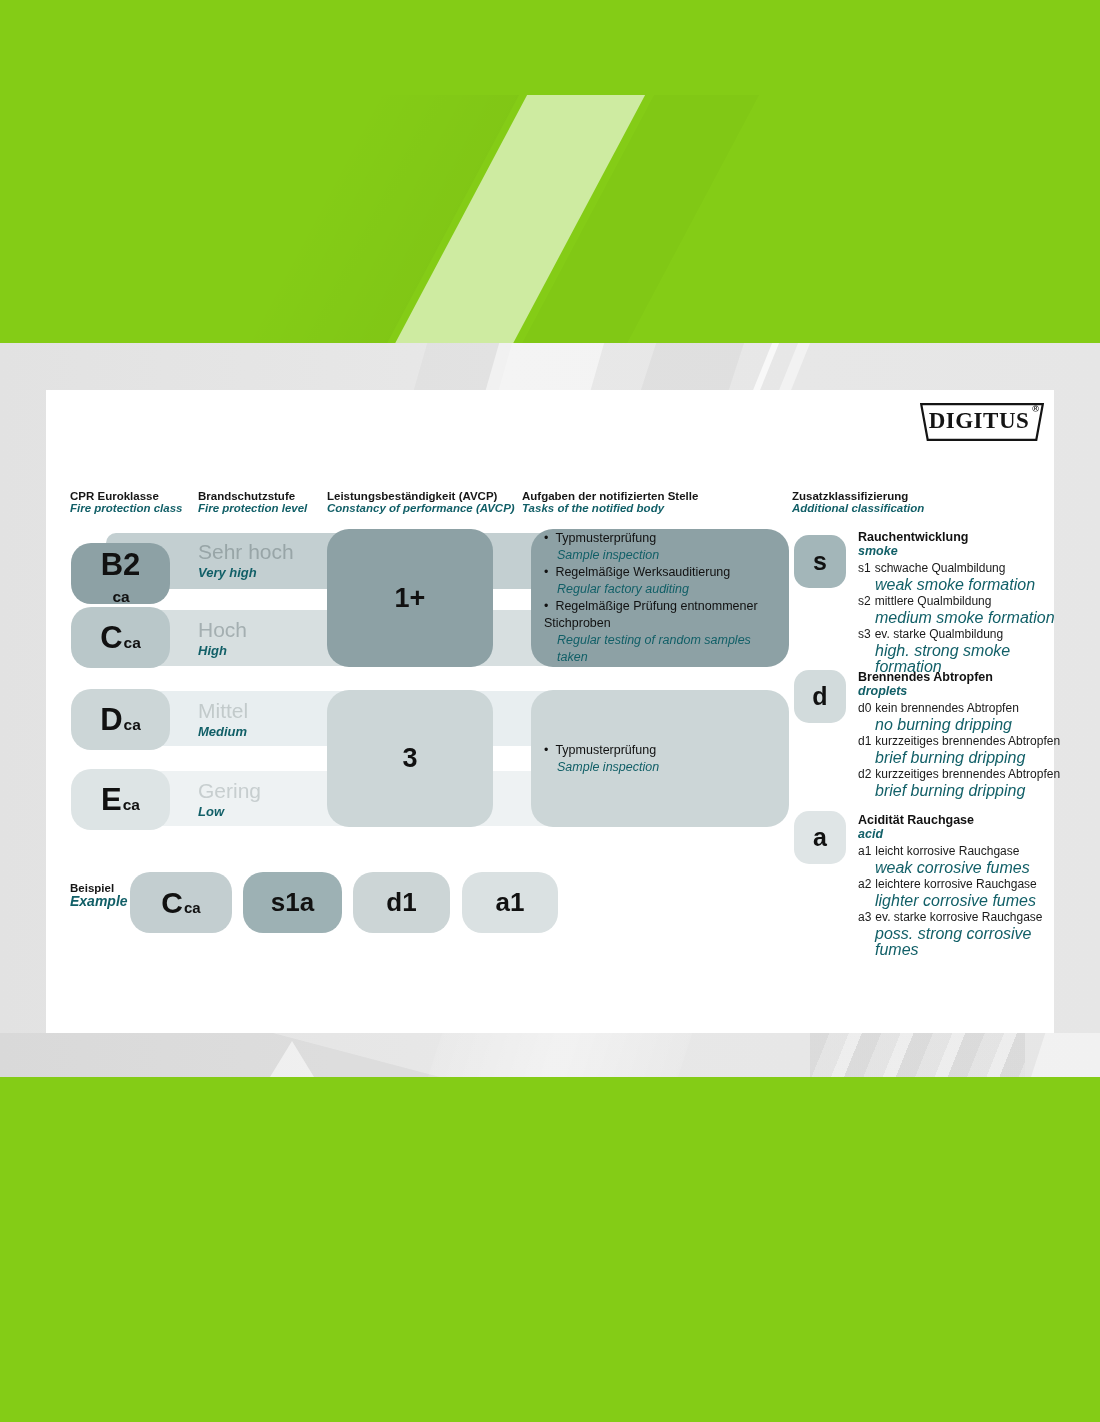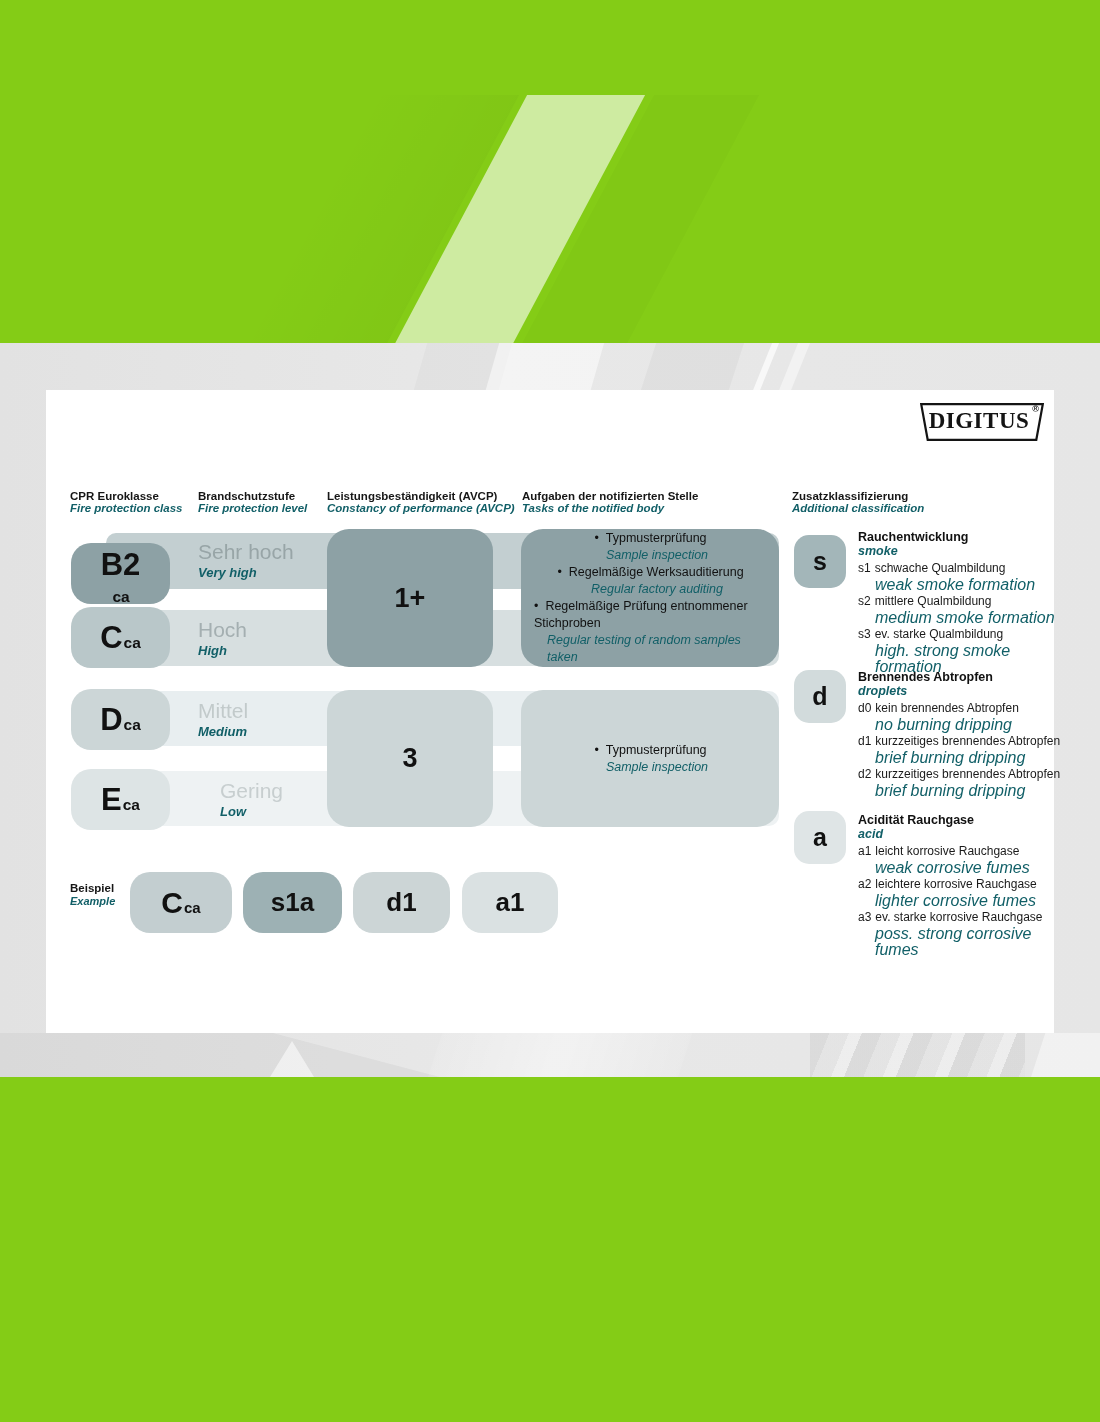--- a/index.html
+++ b/index.html
@@ -79,33 +79,33 @@
   .cb4 { top:379px; background:#dde4e5; }
   .subsc { font-size:.5em; position:relative; top:.34em; margin-left:1px; font-weight:bold; }
 
   
   .level { position:absolute; left:152px; }
   .level .de { font-size:21px; font-weight:normal; line-height:22px; }
   .level .en { font-size:13px; font-weight:bold; font-style:italic; color:#115f67; line-height:15px; margin-top:2px; }
   .lv1 { top:151px; } .lv1 .de { color:#98a5a7; }
   .lv2 { top:229px; } .lv2 .de { color:#a4afb1; }
   .lv3 { top:310px; } .lv3 .de { color:#c2cacb; }
-  .lv4 { top:390px;margin-left:22px; } .lv4 .de { color:#c7cecf; }
+  .lv4 { top:390px; } .lv4 .de { color:#c7cecf; }
 
   
   .avcp { position:absolute; left:281px; width:166px; border-radius:22px;
           display:flex; align-items:center; justify-content:center;
           font-size:27px; font-weight:bold; color:#111; }
   .avcp.v1 { top:139px; height:138px; background:#8da1a5; }
   .avcp.v2 { top:300px; height:137px; background:#ccd6d7; }
 
   
-  .tasks { position:absolute; left:475px; width:258px; border-radius:22px;
+  .tasks { position:absolute; left:485px; width:258px; border-radius:22px;
            display:flex; flex-direction:column; justify-content:center;
-           padding:0 12px 0 13px; box-sizing:border-box;align-items:center; }
+           padding:0 12px 0 13px; box-sizing:border-box; }
   .tasks.v1 { top:139px; height:138px; background:#8da1a5; }
   .tasks.v2 { top:300px; height:137px; background:#ccd6d7; }
   .t-de { font-size:12.5px; line-height:17px; color:#111; }
   .t-de::before { content:"•"; margin-right:7px; }
   .t-en { font-size:12.5px; line-height:17px; color:#115f67; font-style:italic; padding-left:13px; }
 
   
   .mini-badge { position:absolute; left:748px; width:52px; height:53px; border-radius:15px;
                 display:flex; align-items:center; justify-content:center;
                 font-size:25px; font-weight:bold; color:#111; }
@@ -117,21 +117,21 @@
   .as-s { top:140px; } .as-d { top:280px; } .as-a { top:423px; }
   .sec-title { font-size:12.5px; font-weight:bold; line-height:14px; color:#111; }
   .sec-sub { font-size:12.5px; font-weight:bold; font-style:italic; line-height:14px; color:#115f67; margin-bottom:2px; }
   .item-de { font-size:12px; line-height:16.5px; color:#1a1a1a; }
   .item-en { font-size:16px; line-height:16.5px; color:#115f67; font-style:italic; padding-left:17px; }
   .item-de .code { margin-right:4px; }
 
   
   .ex-label { position:absolute; left:24px; top:492px; }
   .ex-label .de { font-size:11.5px; font-weight:bold; line-height:13px; color:#161616; }
-  .ex-label .en { font-size:11px; font-weight:bold; font-style:italic; line-height:13px; color:#115f67; }
+  .ex-label .en { font-size:14px; font-weight:bold; font-style:italic; line-height:13px; color:#115f67; }
   .ex-badge { position:absolute; top:482px; height:61px; border-radius:20px;
               display:flex; align-items:center; justify-content:center;
               font-size:26px; font-weight:bold; color:#111; }
   .ex-c   { left:84px;  width:102px; background:#c3ced0; font-size:30px; }
   .ex-s1a { left:197px; width:99px;  background:#9db1b4; }
   .ex-d1  { left:307px; width:97px;  background:#ccd5d6; }
   .ex-a1  { left:416px; width:96px;  background:#dae1e2; }
 </style>
 </head>
 <body>

